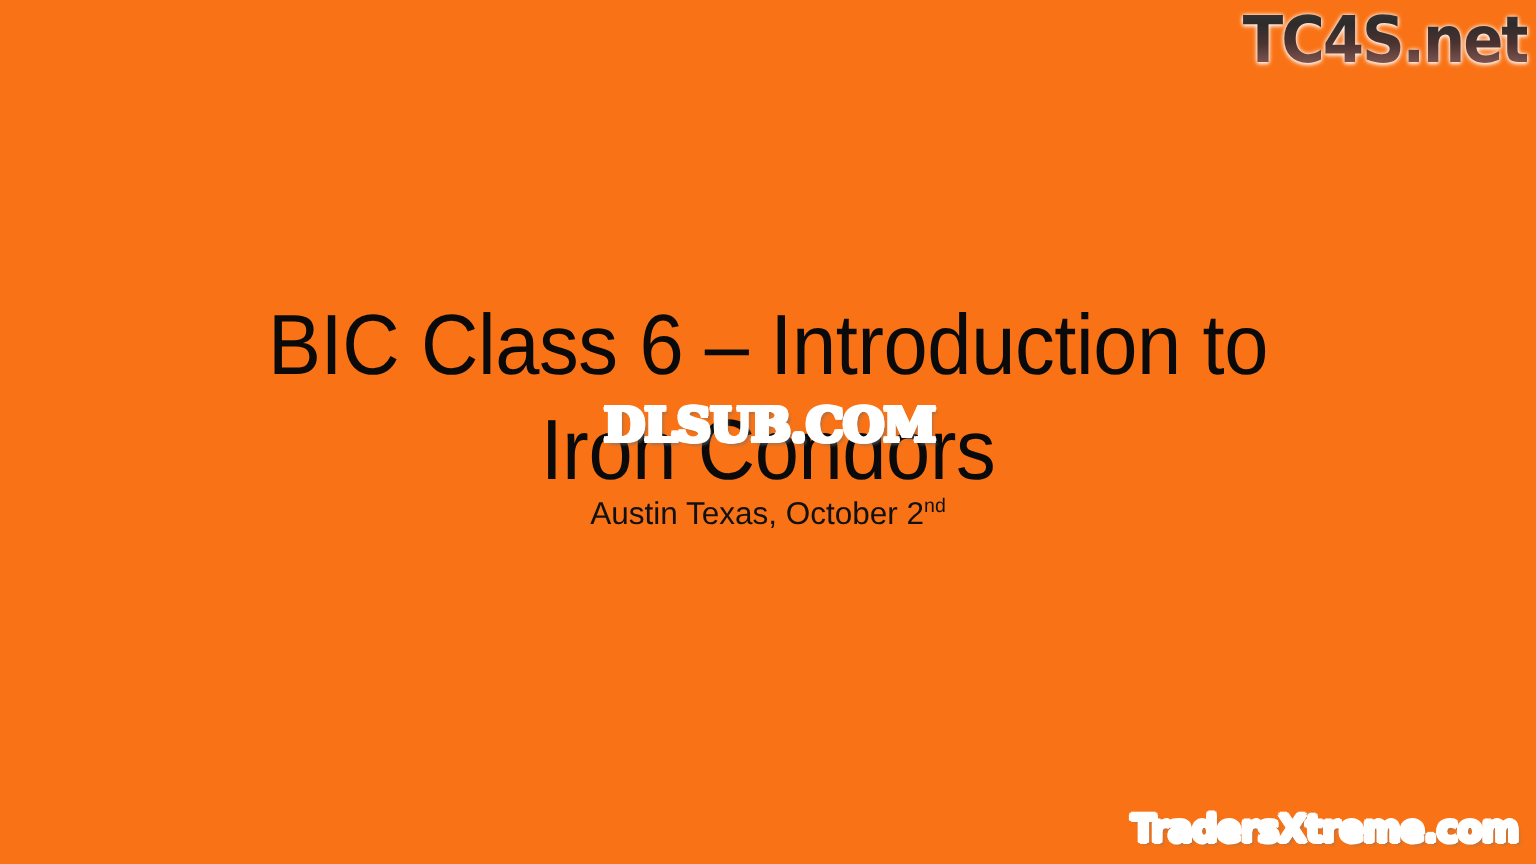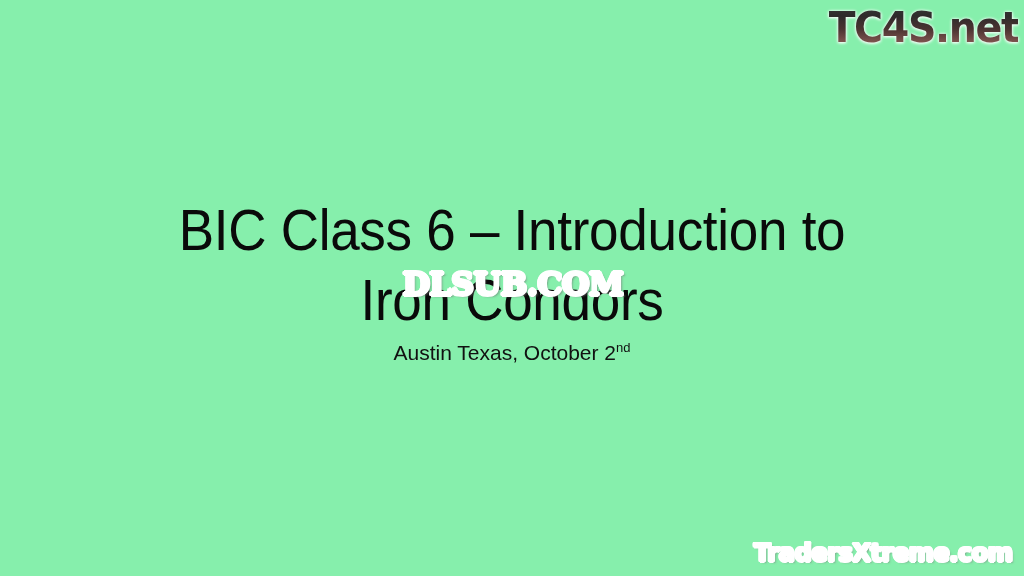--- a/index.html
+++ b/index.html
@@ -6,21 +6,21 @@
   html, body {
     margin: 0;
     padding: 0;
     background: #ffffff;
   }
 
   #slide {
     position: relative;
     width: 1024px;
     height: 576px;
-    background: #86efac;
+    background: #f97316;
     overflow: hidden;
     font-family: "Liberation Sans", sans-serif;
     -webkit-font-smoothing: antialiased;
   }
 
   
   #title-block {
     position: absolute;
     left: 96px;
     top: 148px;
@@ -45,21 +45,21 @@
   
   #subtitle-block {
     position: absolute;
     left: 96px;
     top: 324px;
     width: 832px;
     text-align: center;
   }
 
   #slide-subtitle {
-    margin: 16px;
+    margin: 6px;
     font-family: "Liberation Sans", sans-serif;
     font-weight: 400;
     font-size: 21px;
     line-height: 26px;
     color: #111111;
   }
 
   #slide-subtitle .sup {
     font-size: 0.62em;
     vertical-align: super;

